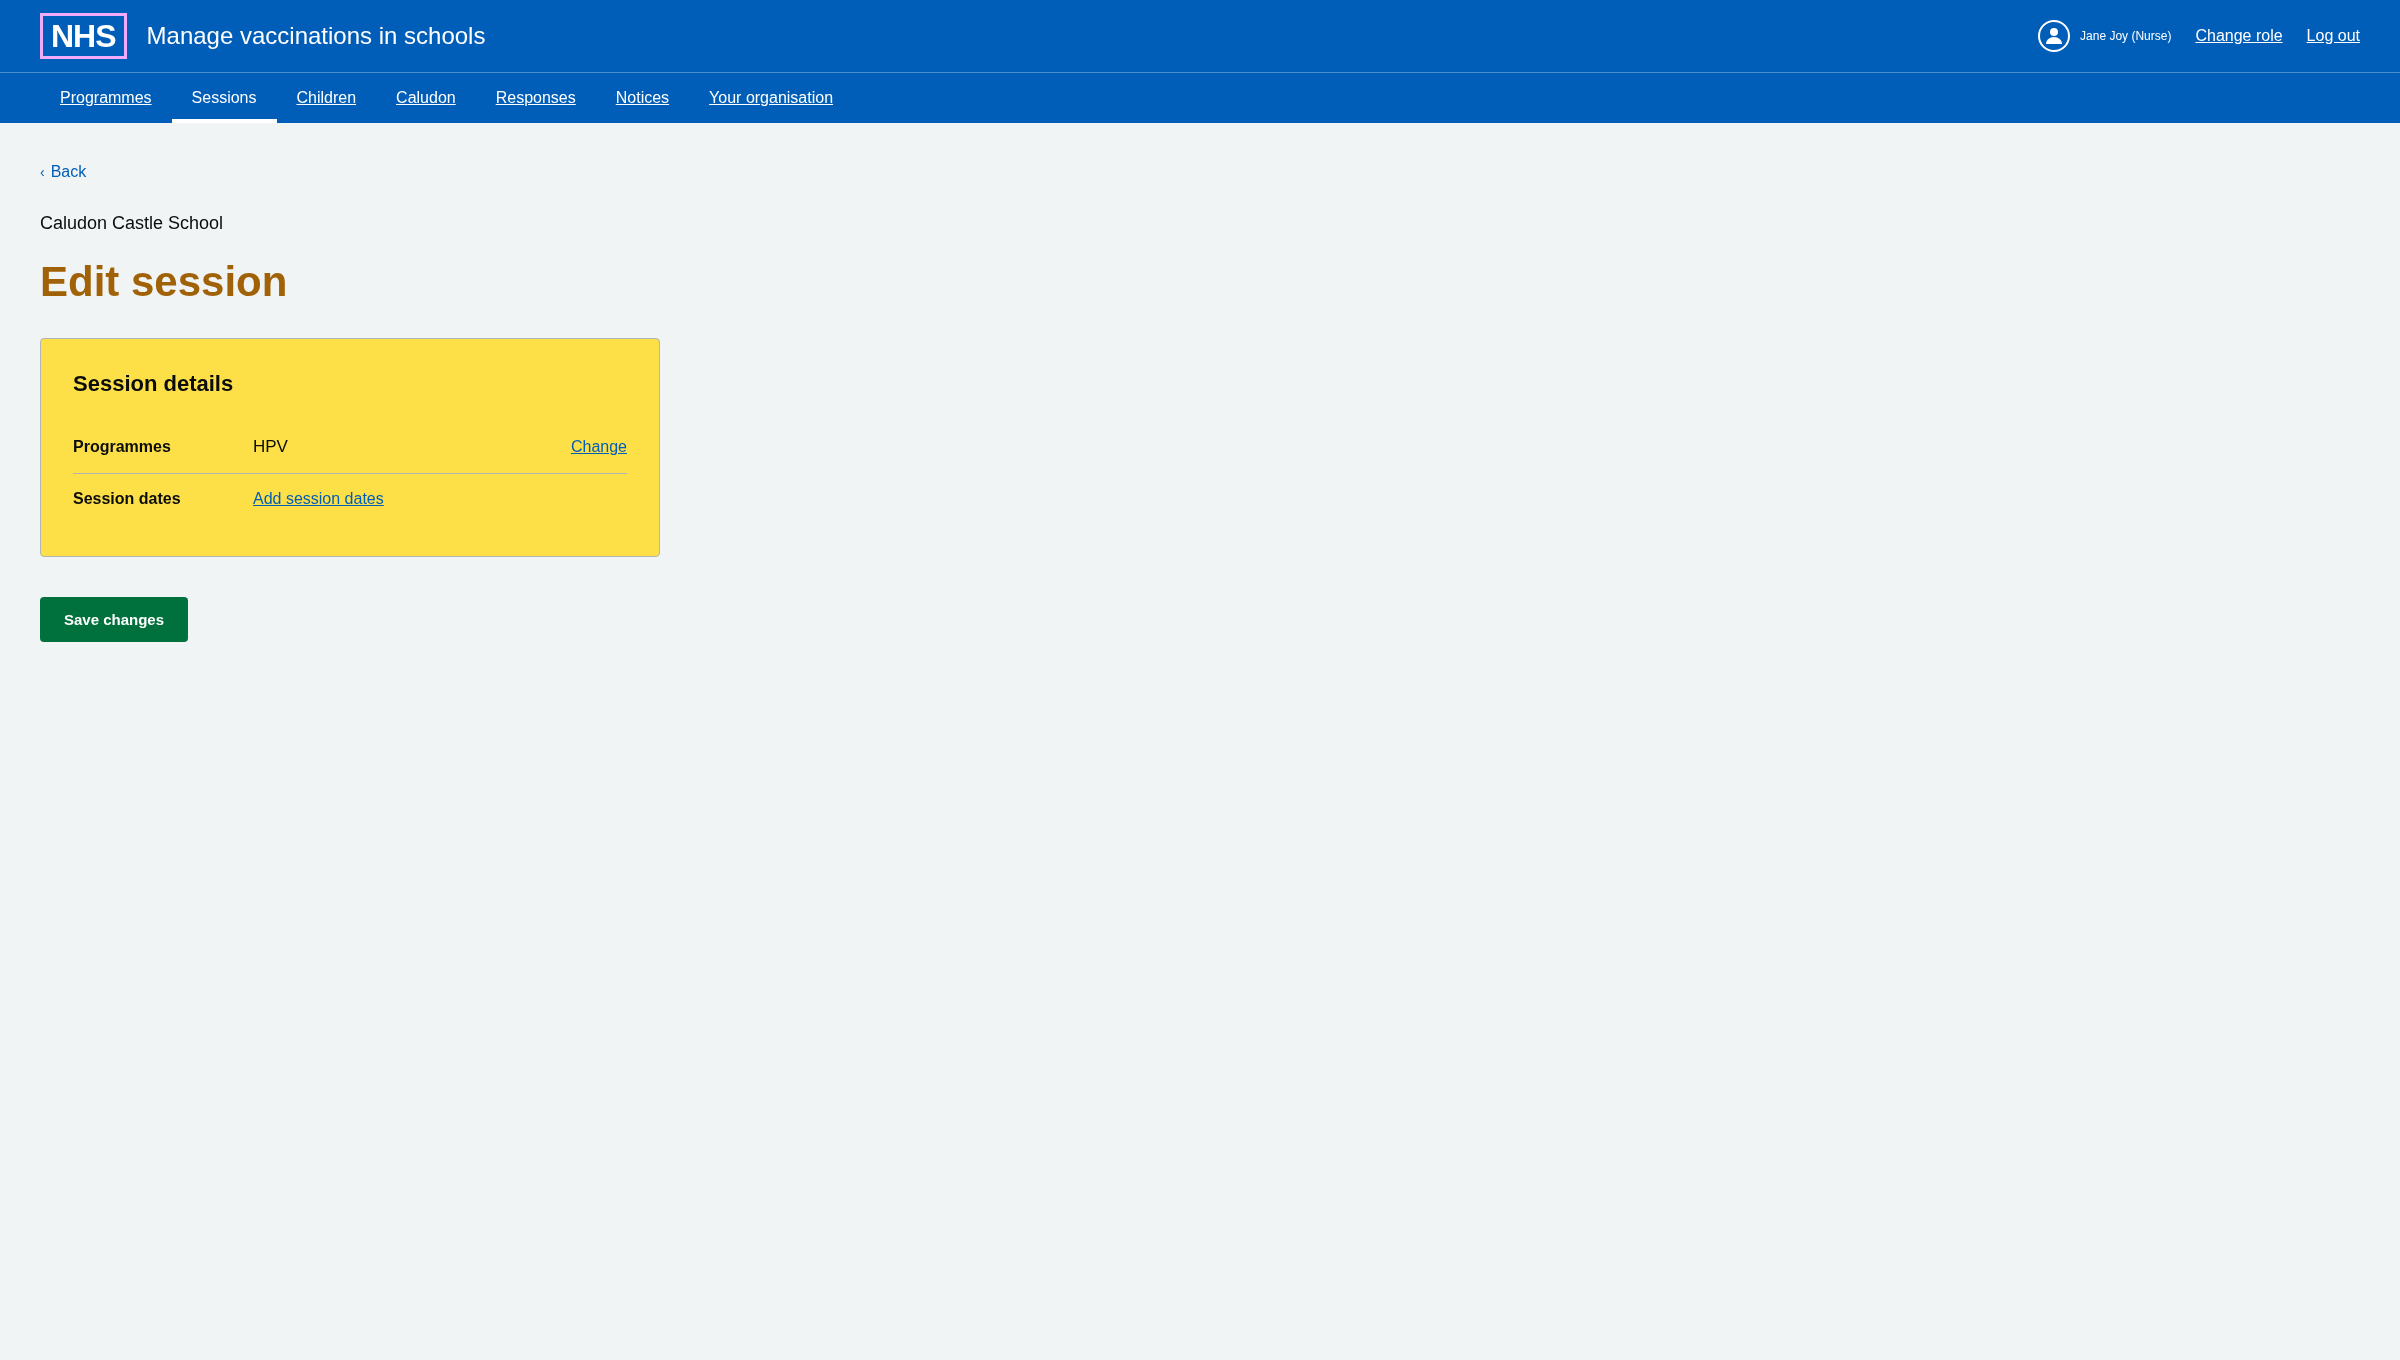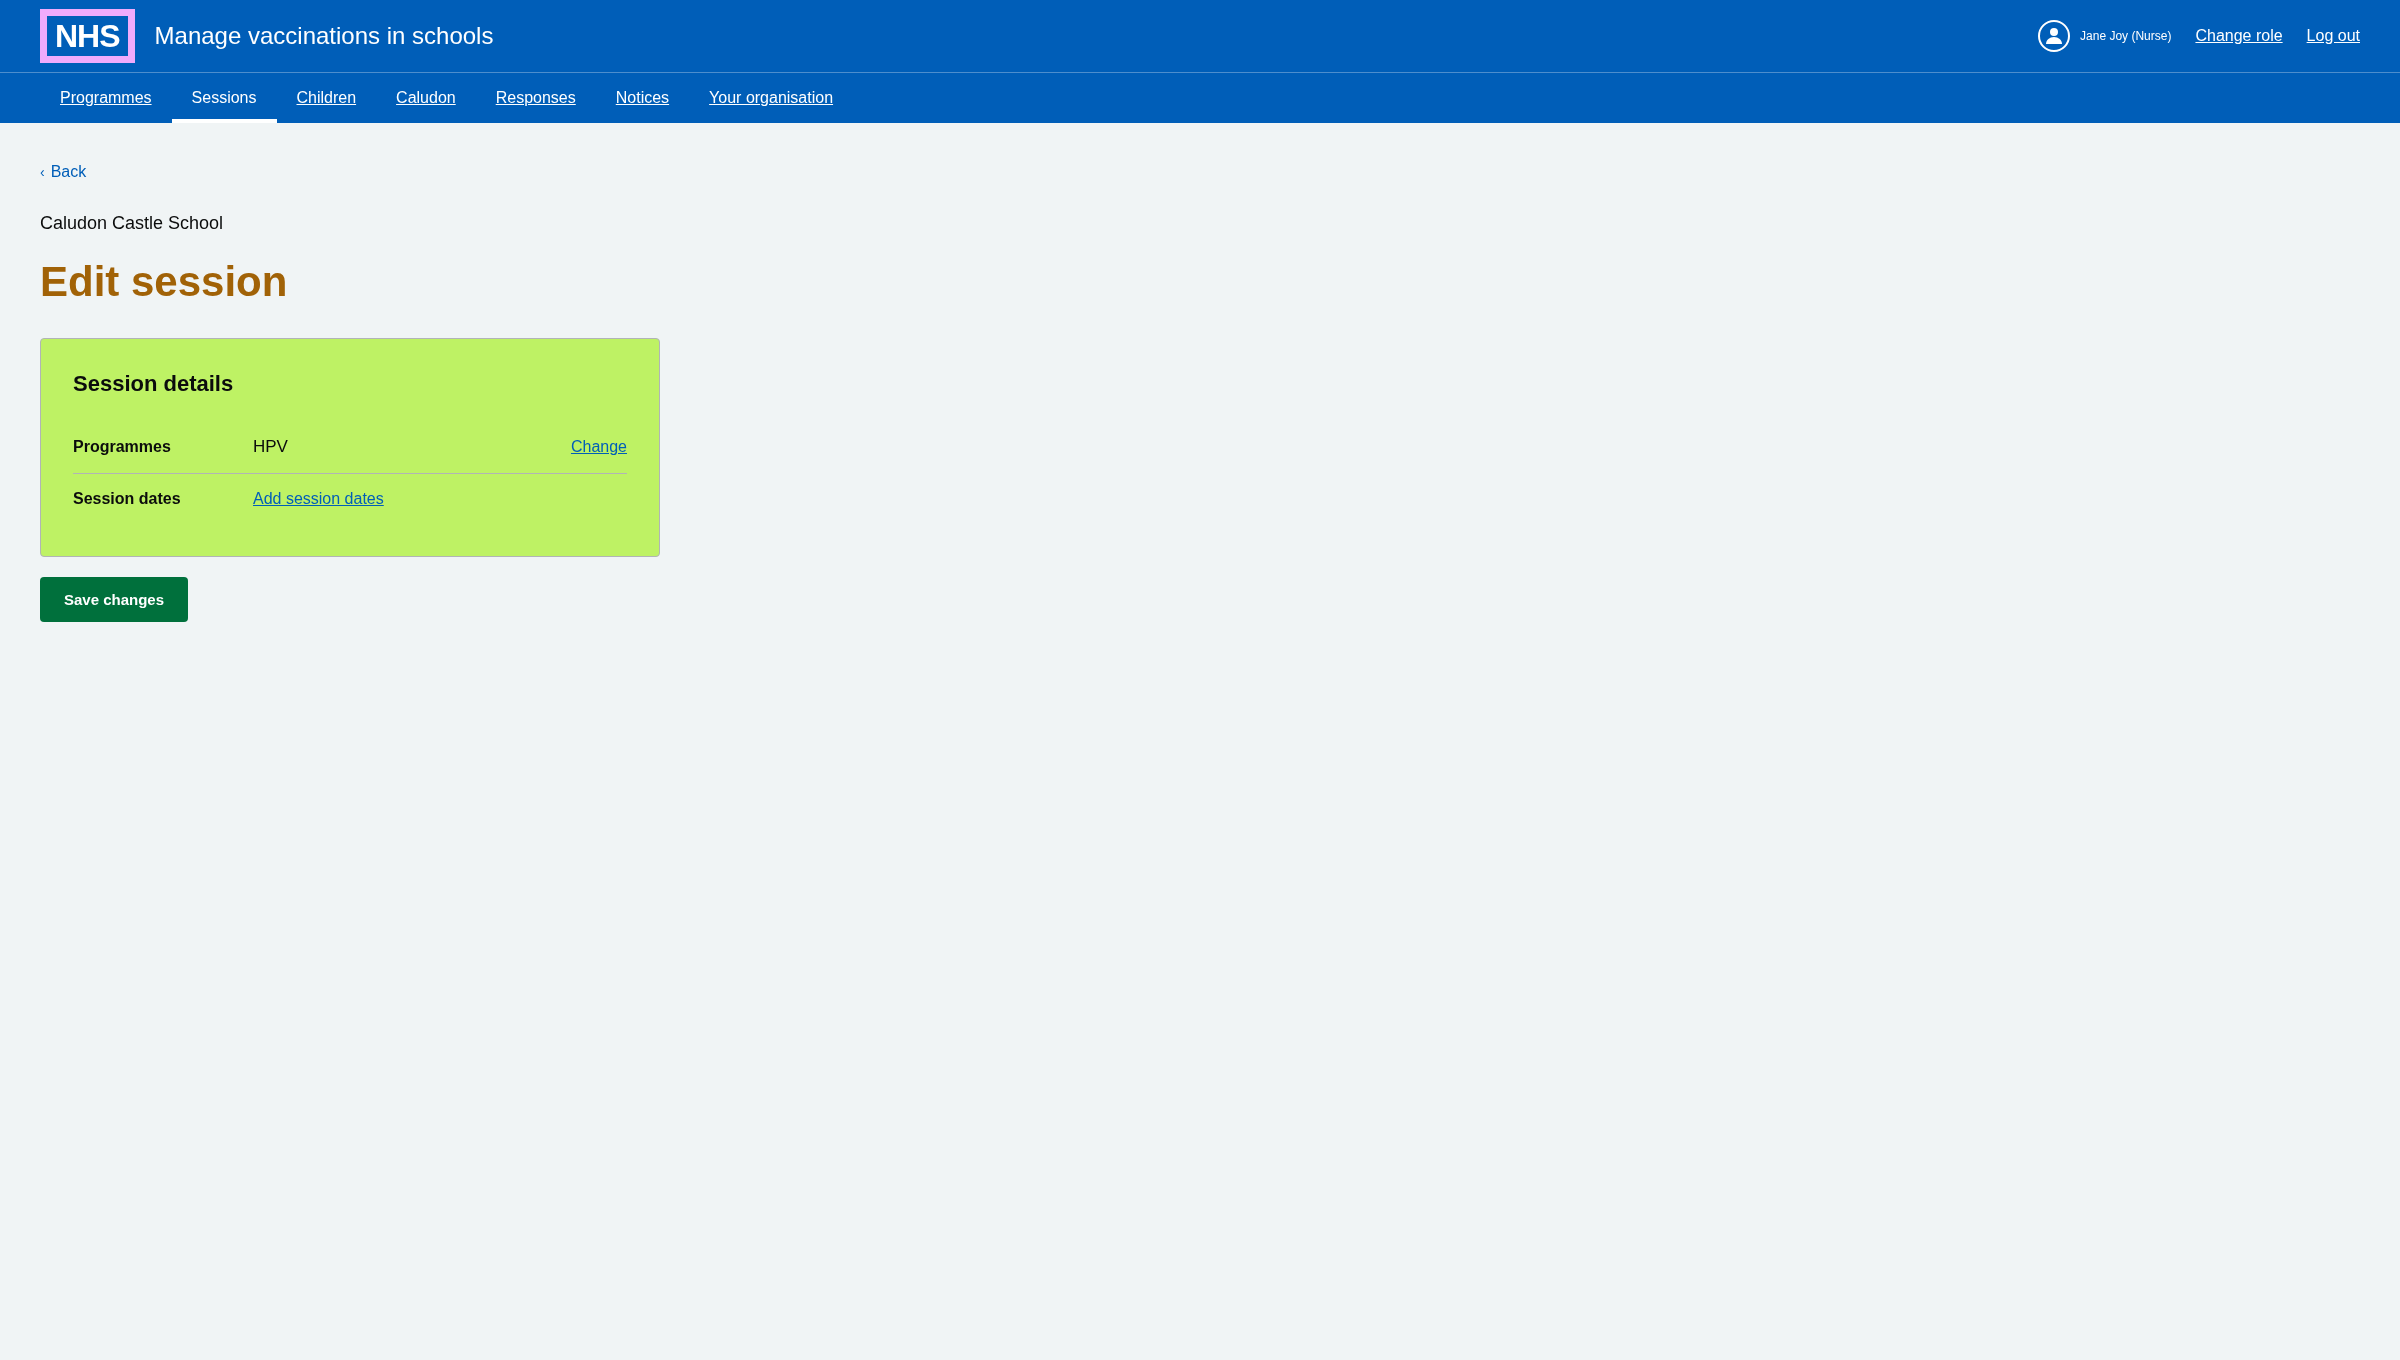--- a/index.html
+++ b/index.html
@@ -26,21 +26,21 @@
     }
 
     .header-left {
       display: flex;
       align-items: center;
       gap: 20px;
     }
 
     .nhs-logo {
       background-color: #005eb8;
-      border: 7px solid #f0abfc;
+      border: 3px solid #f0abfc;
       padding: 4px 8px;
       display: flex;
       align-items: center;
       justify-content: center;
     }
 
     .nhs-logo-text {
       color: white;
       font-size: 32px;
       font-weight: 900;
@@ -163,26 +163,26 @@
 
     .page-title {
       font-size: 42px;
       font-weight: 700;
       color: #a16207;
       margin-bottom: 32px;
     }
 
     
     .session-card {
-      background-color: #bef264;
+      background-color: #fde047;
       border: 1px solid #b1b4b6;
       border-radius: 4px;
       padding: 32px;
       max-width: 620px;
-      margin-bottom: 20px;
+      margin-bottom: 40px;
     }
 
     .card-title {
       font-size: 22px;
       font-weight: 700;
       margin-bottom: 24px;
     }
 
     .detail-row {
       display: flex;

